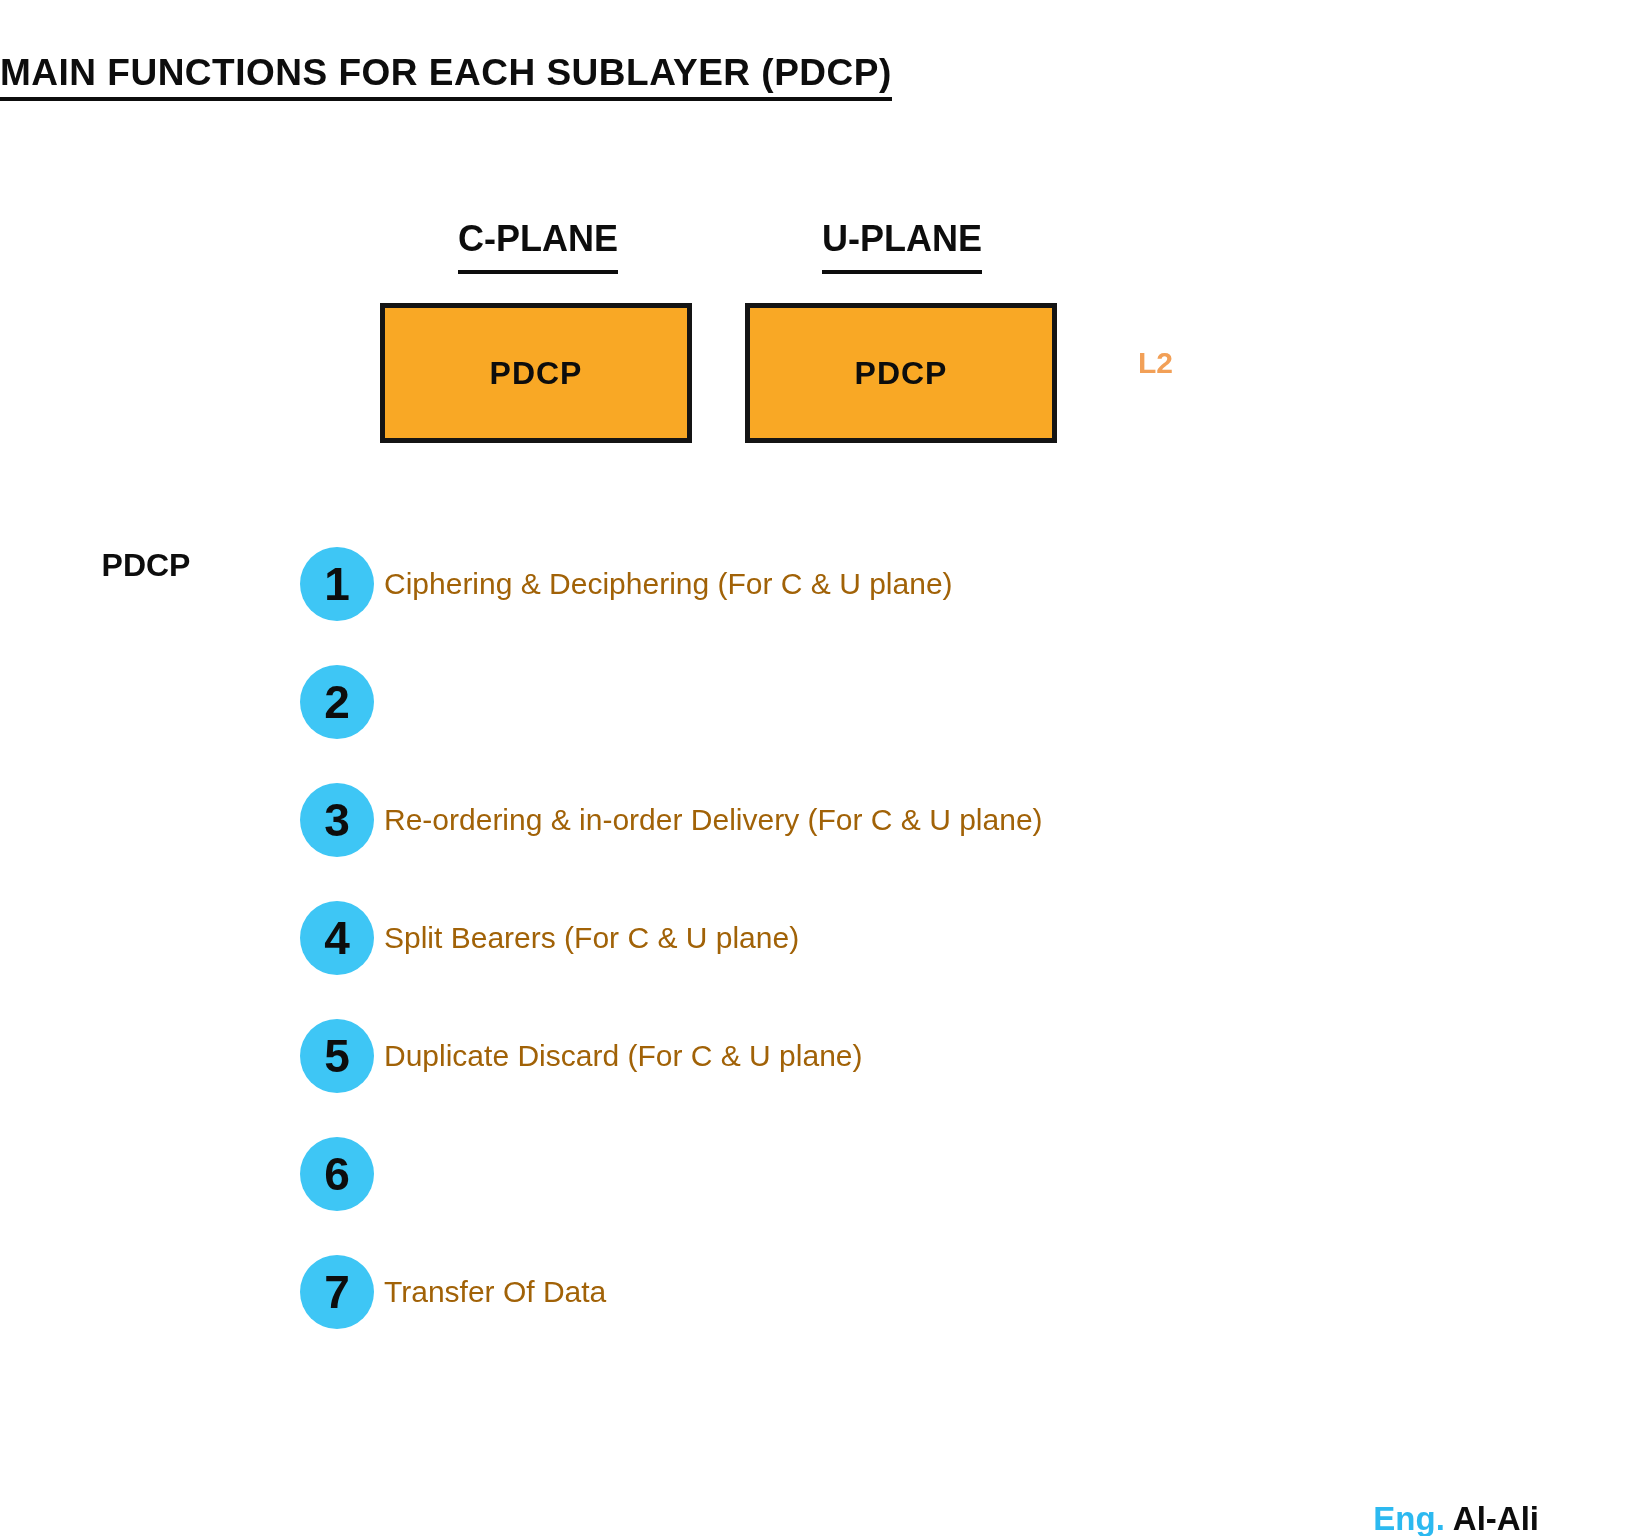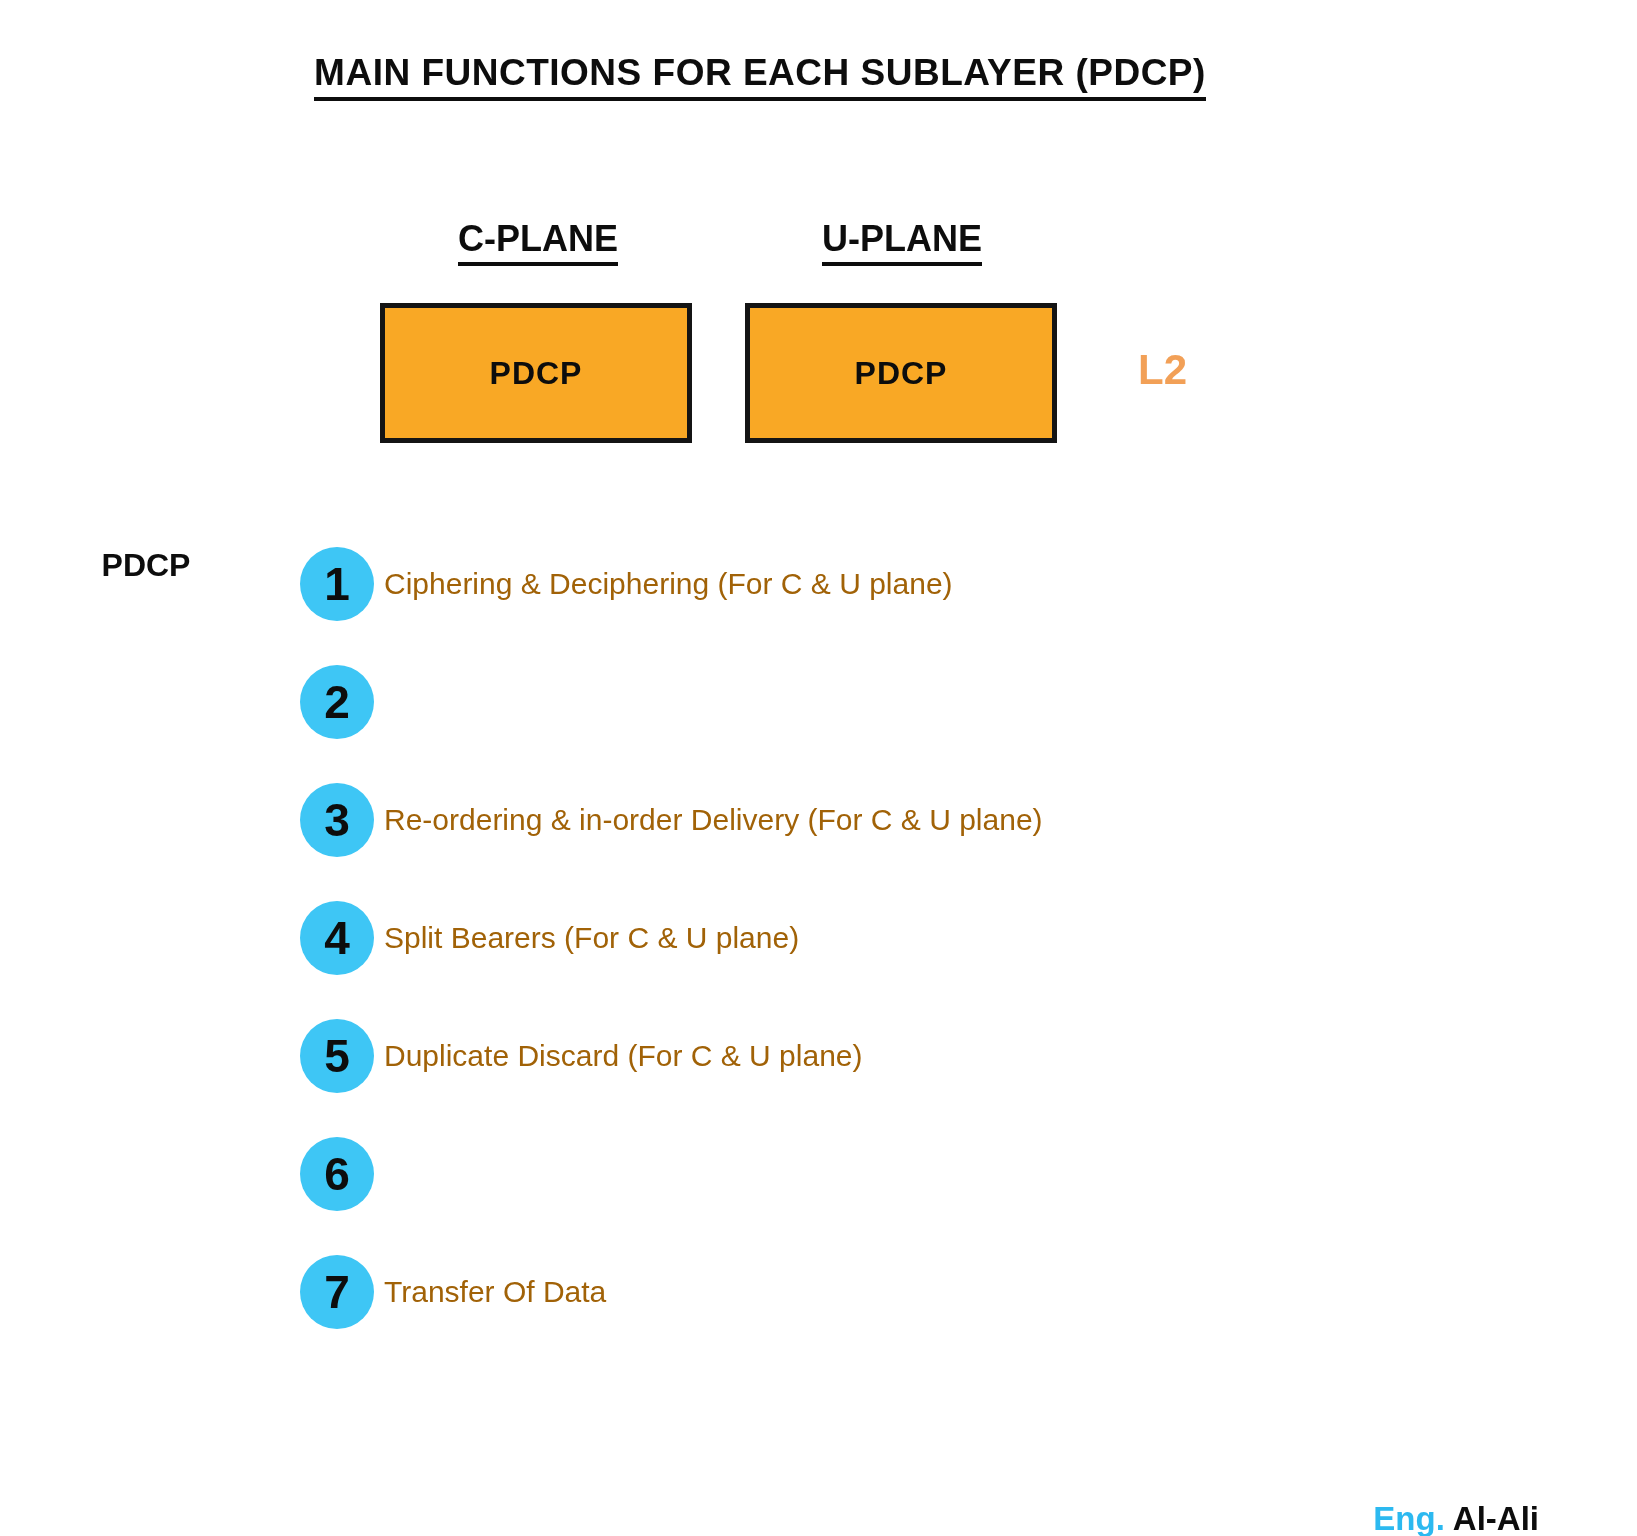--- a/index.html
+++ b/index.html
@@ -17,21 +17,20 @@
     color: #111111;
   }
 
   
   .title {
     position: absolute;
     top: 52px;
     left: 0;
     width: 1520px;
     margin: 0;
-    text-align: center;
     font-size: 37px;
     font-weight: bold;
     letter-spacing: 0.5px;
     color: #0d0d0d;
   }
   .title span {
     border-bottom: 4px solid #0d0d0d;
     padding-bottom: 4px;
   }
 
@@ -40,21 +39,21 @@
     position: absolute;
     top: 218px;
     width: 320px;
     text-align: center;
     font-size: 36px;
     font-weight: bold;
     color: #0d0d0d;
   }
   .plane-header span {
     border-bottom: 4px solid #0d0d0d;
-    padding-bottom: 3px;
+    padding-bottom: 11px;
   }
   .plane-header.c { left: 378px; }
   .plane-header.u { left: 742px; }
 
   
   .pdcp-box {
     position: absolute;
     top: 303px;
     width: 312px;
     height: 140px;
@@ -69,21 +68,21 @@
     color: #0d0d0d;
     letter-spacing: 1px;
   }
   .pdcp-box.c { left: 380px; }
   .pdcp-box.u { left: 745px; }
 
   .layer-label {
     position: absolute;
     top: 346px;
     left: 1138px;
-    font-size: 42px;
+    font-size: 30px;
     font-weight: bold;
     color: #F2A057;
   }
 
   
   .functions-label {
     position: absolute;
     top: 545px;
     left: 18px;
     width: 256px;

